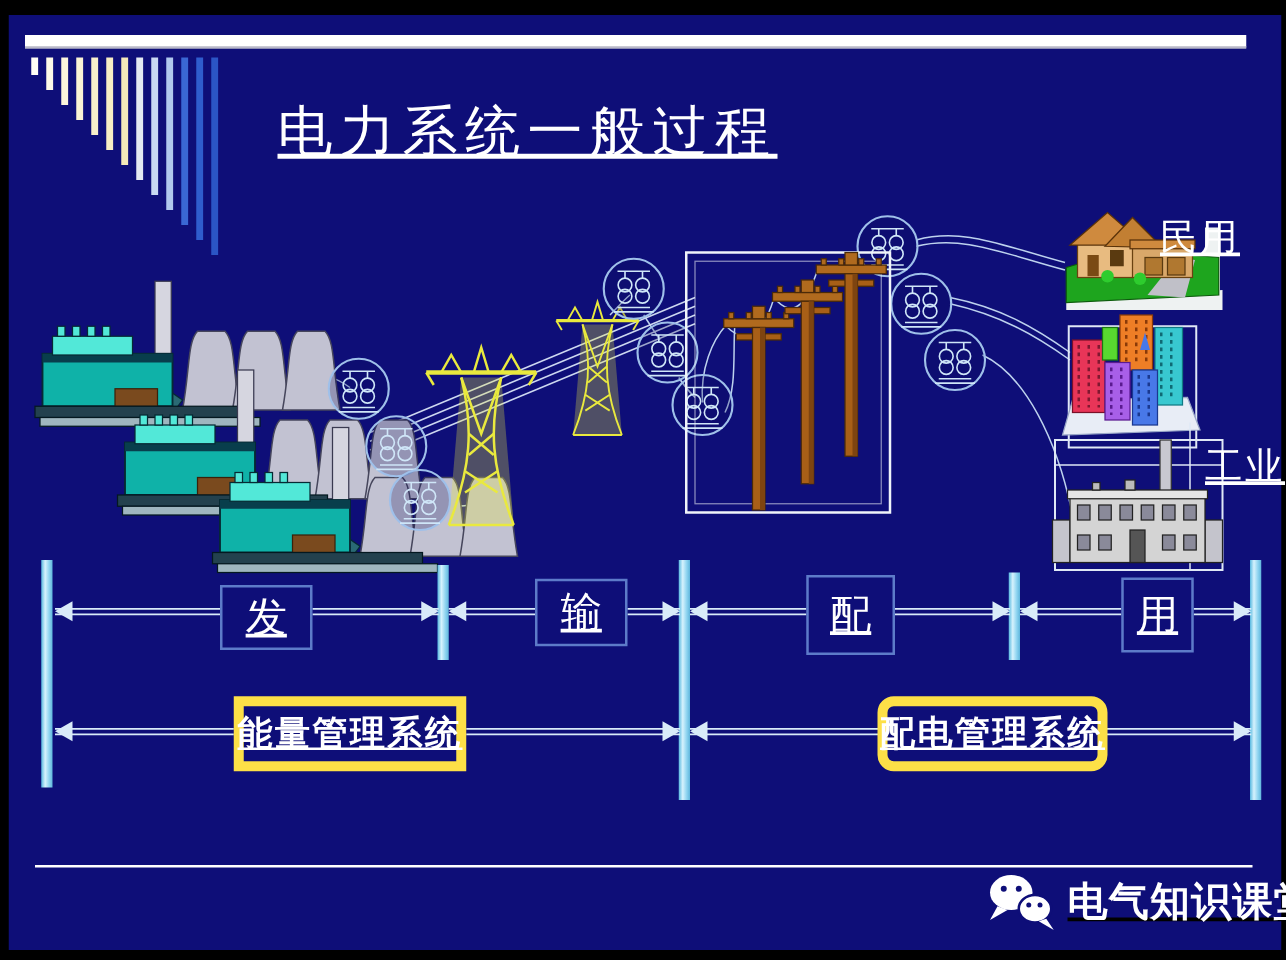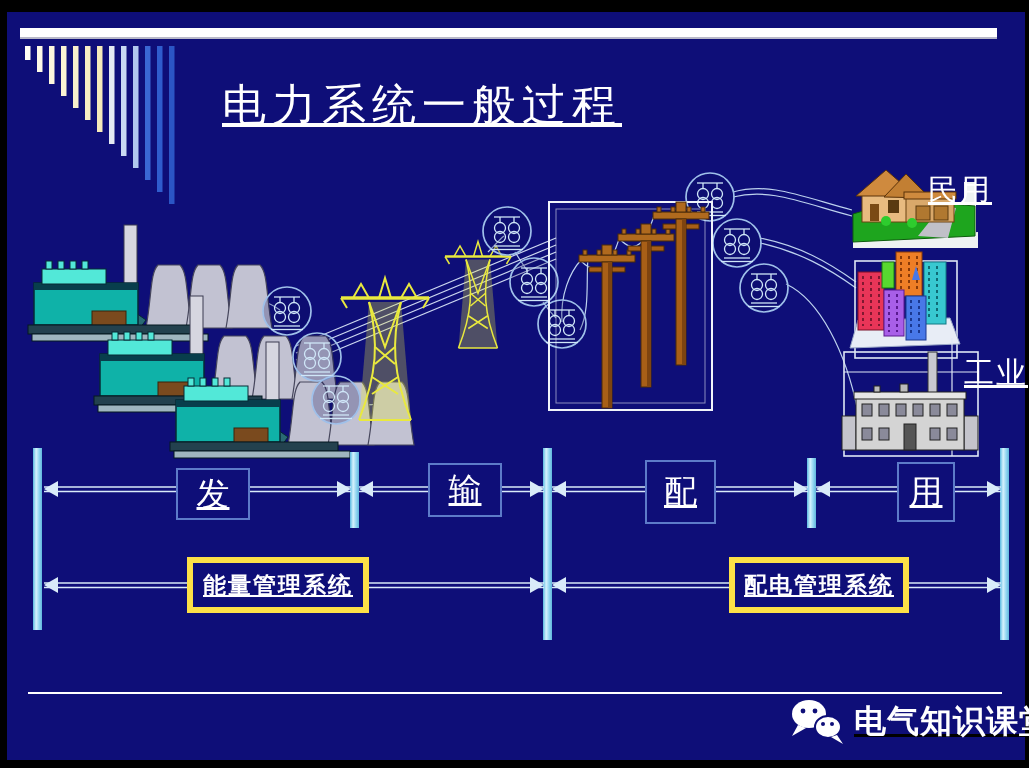--- a/index.html
+++ b/index.html
@@ -5,22 +5,22 @@
   html,body{margin:0;padding:0;background:#000;}
   .stage{position:relative;width:1029px;height:768px;background:#0e0e78;overflow:hidden;
          font-family:"DejaVu Serif","Liberation Serif",serif;}
   .abs{position:absolute;text-decoration:underline;}
   .edge{position:absolute;background:#000;}
   .title{left:222px;top:76px;width:560px;color:#fff;font-size:44px;letter-spacing:6px;
          font-weight:400;white-space:nowrap;z-index:3;}
   .consumer-label{color:#fff;font-size:30px;letter-spacing:2px;z-index:3;white-space:nowrap;}
   .stage-box{z-index:3;background:#0e0e78;border:2px solid #5d7bc9;color:#fff;
              display:flex;align-items:center;justify-content:center;font-size:33px;}
-  .sys-box{z-index:3;background:#0e0e78;border:6px solid #fde047;color:#fff;
-           display:flex;align-items:center;justify-content:center;font-size:23px;font-weight:bold;
+  .sys-box{z-index:3;background:#0e0e78;border:8px solid #fde047;color:#fff;
+           display:flex;align-items:center;justify-content:center;font-size:28px;font-weight:bold;
            letter-spacing:2px;white-space:nowrap;}
   .footer-line{left:28px;top:692px;width:974px;height:2px;background:#fff;z-index:3;}
   .watermark{left:788px;top:696px;z-index:3;display:flex;align-items:center;gap:8px;}
   .watermark-text{color:#fff;font-size:32px;font-weight:bold;letter-spacing:1px;
                   font-family:"Liberation Sans","DejaVu Sans",sans-serif;white-space:nowrap;}
   svg.art{position:absolute;left:0;top:0;z-index:1;}
 </style>
 </head>
 <body>
 
@@ -291,21 +291,21 @@
   <div class="abs stage-box" style="left:645px;top:460px;width:67px;height:60px;">
     <span>配</span>
   </div>
   <div class="abs stage-box" style="left:897px;top:462px;width:54px;height:56px;">
     <span>用</span>
   </div>
 
   <div class="abs sys-box" style="left:187px;top:557px;width:170px;height:44px;">
     <span>能量管理系统</span>
   </div>
-  <div class="abs sys-box" style="left:729px;top:557px;width:168px;height:44px;">
+  <div class="abs sys-box" style="left:702px;top:557px;width:168px;height:44px;border-radius:13px;">
     <span>配电管理系统</span>
   </div>
 
   <div class="abs footer-line"></div>
 
   <div class="abs watermark">
     <svg width="58" height="52" viewBox="0 0 58 52">
       <ellipse cx="21" cy="18" rx="17" ry="14" fill="#fff"></ellipse>
       <polygon points="10,29 4,40 18,32" fill="#fff"></polygon>
       <circle cx="15" cy="15" r="2.4" fill="#0e0e78"></circle>

